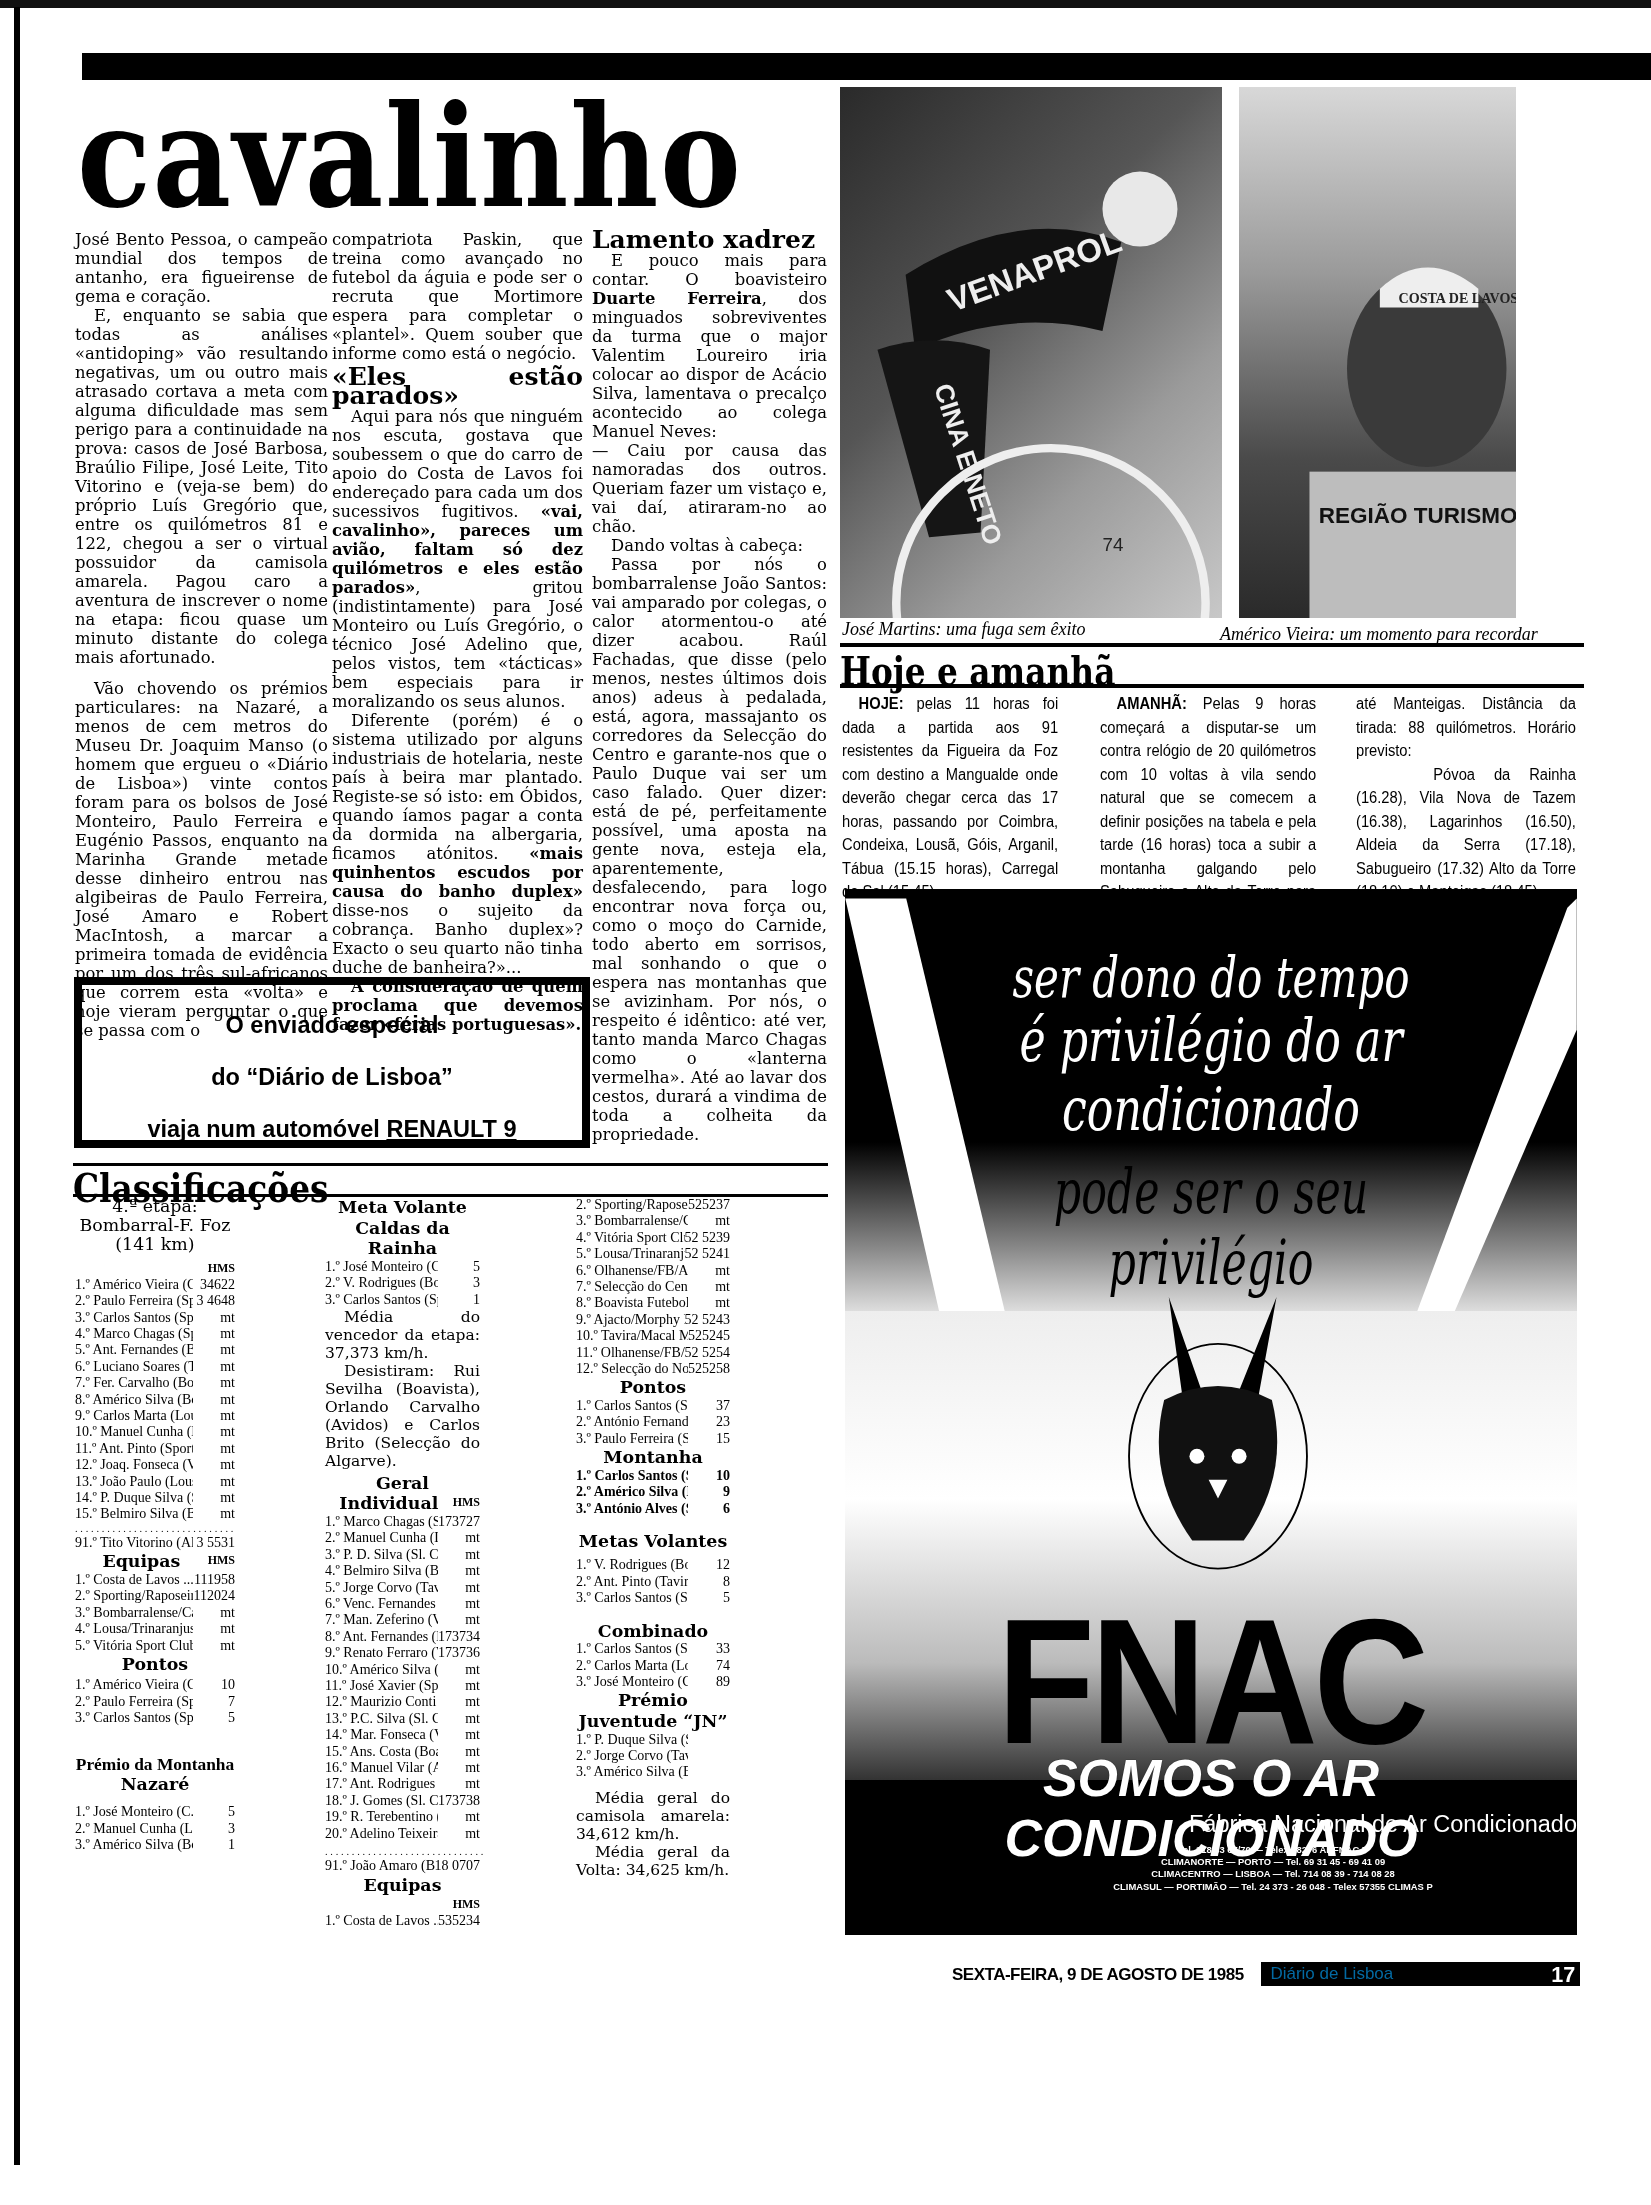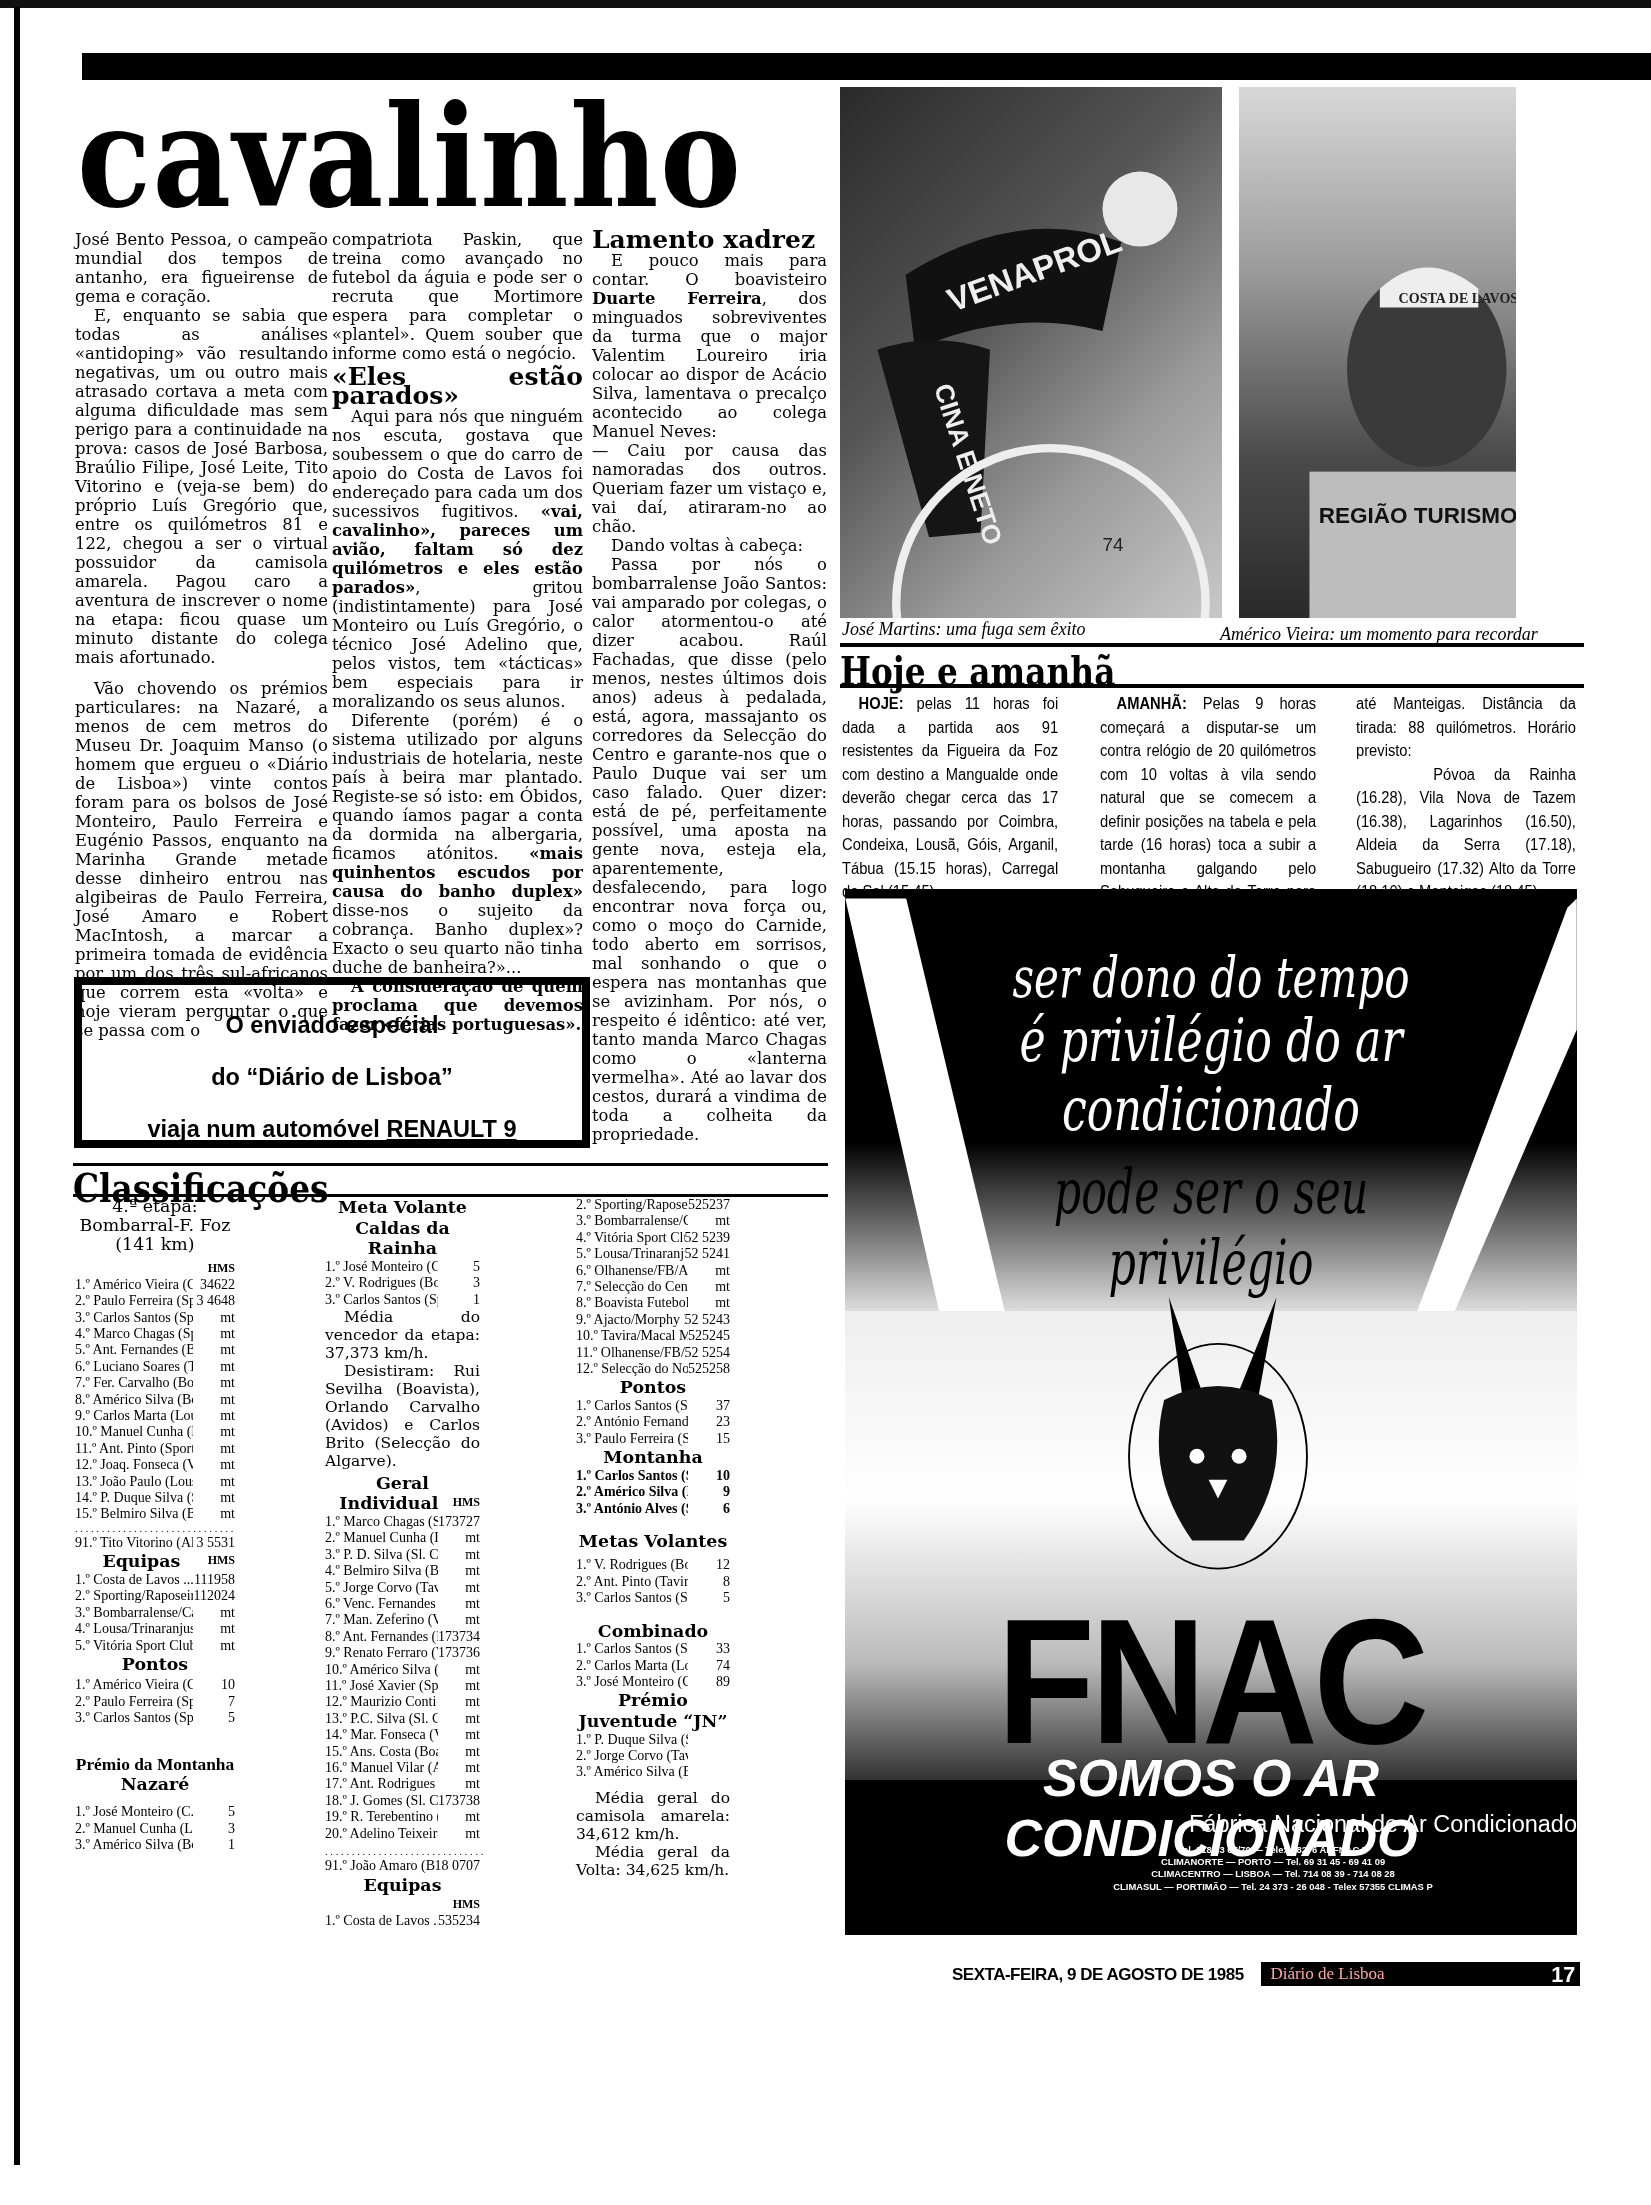--- a/index.html
+++ b/index.html
@@ -521,16 +521,16 @@
   <div class="abs" style="left:0;width:856px;top:955px;text-align:center;font-family:'Liberation Sans',sans-serif;font-size:9.4px;line-height:12.2px;color:#fff;font-weight:bold;">
     <div>Tel. 218 33 67/70 — Telex 18276 ARFNAC P</div>
     <div>CLIMANORTE — PORTO — Tel. 69 31 45 - 69 41 09</div>
     <div>CLIMACENTRO — LISBOA — Tel. 714 08 39 - 714 08 28</div>
     <div>CLIMASUL — PORTIMÃO — Tel. 24 373 - 26 048 - Telex 57355 CLIMAS P</div>
   </div>
 </div>
 
 <div class="abs footer" style="left:952px;top:1965px;font-size:17px;letter-spacing:-0.5px;">SEXTA-FEIRA, 9 DE AGOSTO DE 1985</div>
 <div class="abs" style="left:1261px;top:1962px;width:319px;height:23.5px;background:#000;color:#fff;">
-  <span style="position:absolute;left:9.4px;top:1.9px;font-family:Liberation Serif, serif;font-size:17px;color:#fca5a5;">Diário de Lisboa</span>
+  <span style="position:absolute;left:9.4px;top:1.9px;font-family:Liberation Sans, sans-serif;font-size:17px;color:#0369a1;">Diário de Lisboa</span>
   <span style="position:absolute;right:4.7px;top:0px;font-family:'Liberation Sans',sans-serif;font-weight:bold;font-size:21.6px;">17</span>
 </div>
 
 
 </body></html>

